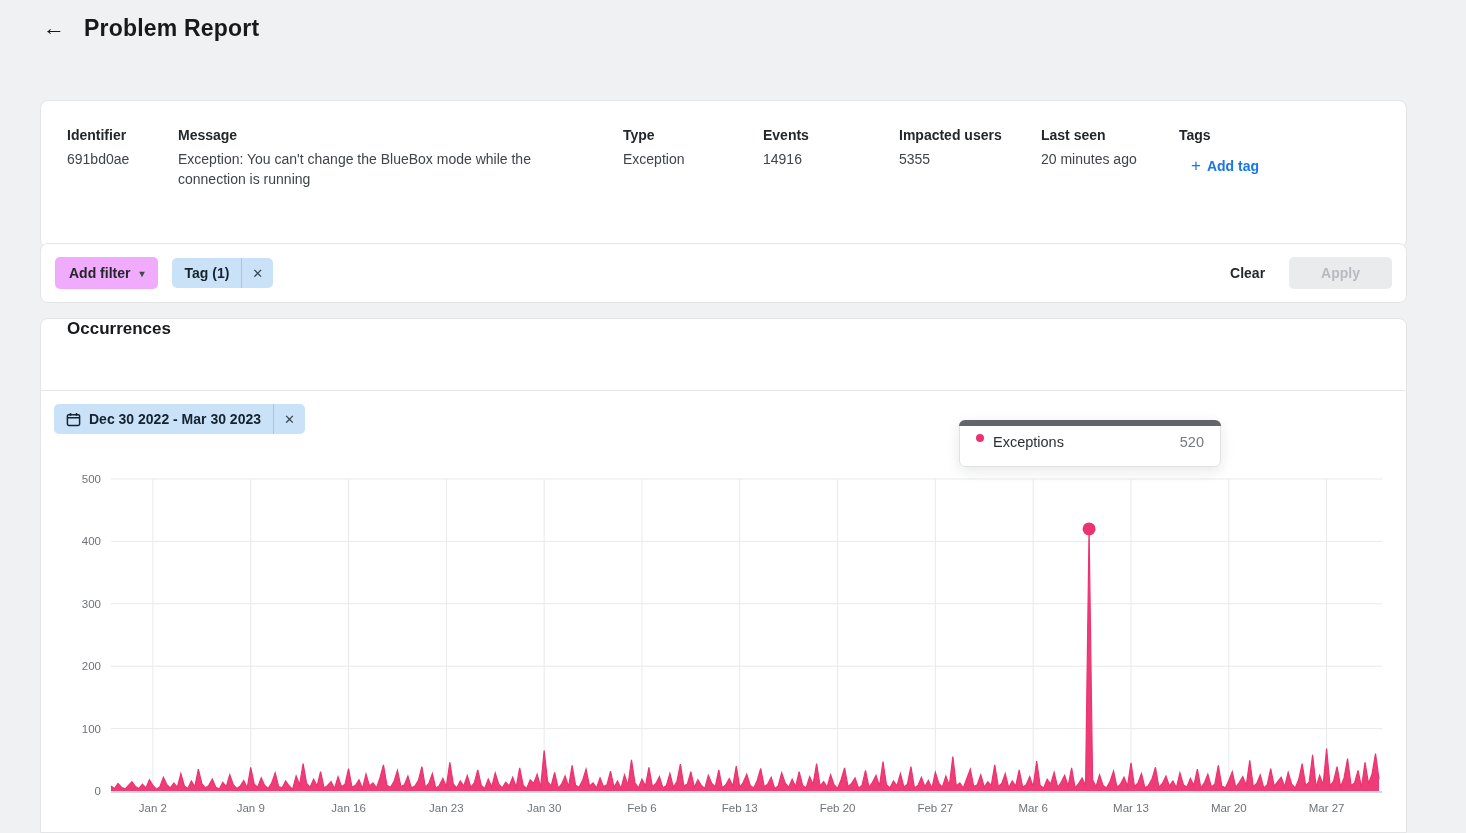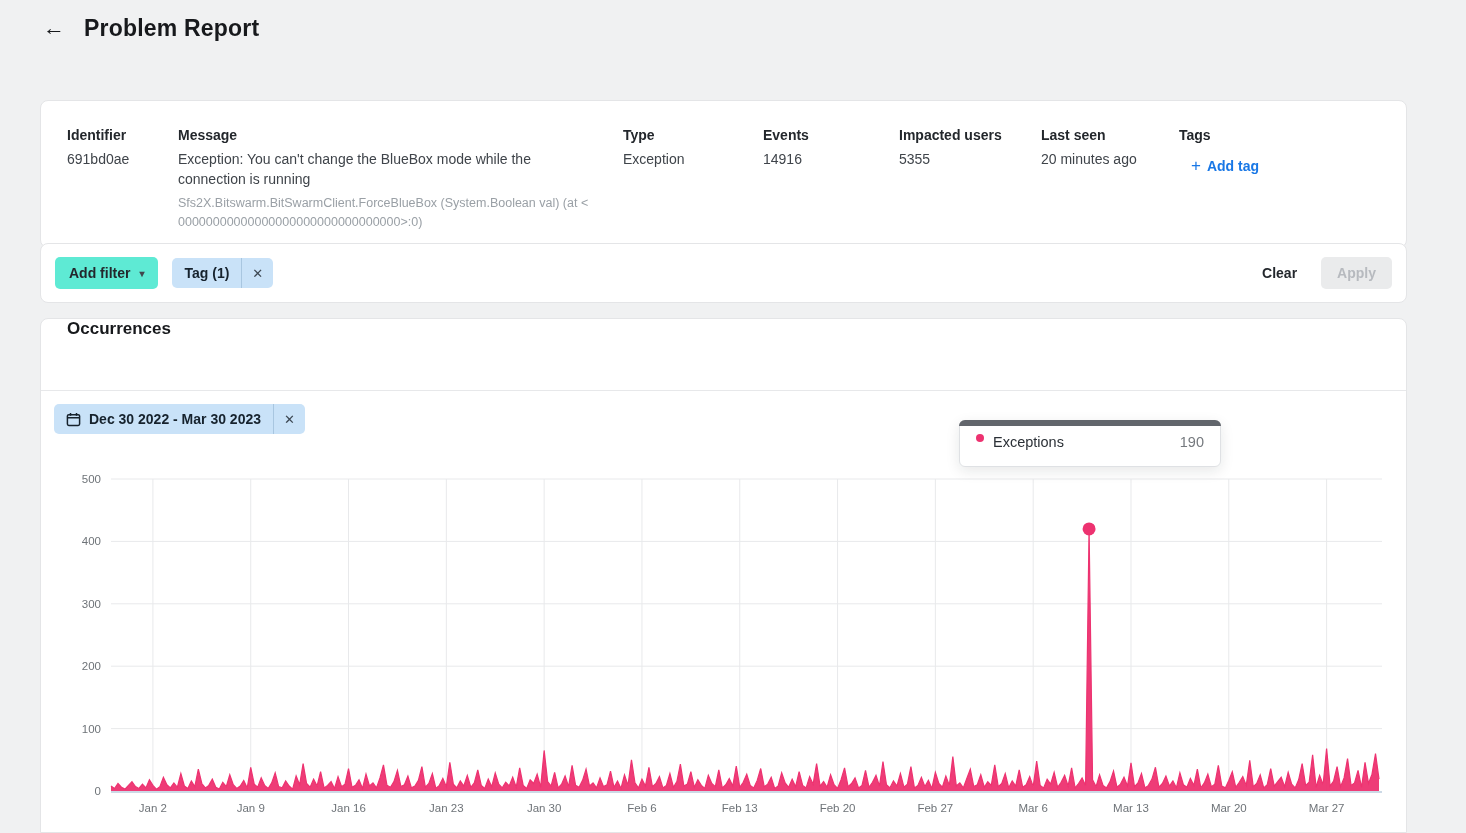--- a/index.html
+++ b/index.html
@@ -37,34 +37,34 @@
   .col-impacted { left:858px; }
   .col-lastseen { left:1000px; }
   .col-tags { left:1138px; }
   .msg-detail { font-size:12.5px; color:#9aa0a6; line-height:1.55; margin-top:4px; word-break:break-all; }
   .add-tag { display:inline-flex; align-items:center; gap:6px; margin-top:8px; margin-left:12px;
              color:#1877e6; font-size:14px; font-weight:700; cursor:pointer; }
   .add-tag .plus { font-size:17px; font-weight:400; line-height:1; }
 
   
   .filter-inner { position:absolute; inset:0; display:flex; align-items:center; padding:0 14px; }
-  .btn-addfilter { display:inline-flex; align-items:center; gap:9px; background:#5eead4; border:none;
+  .btn-addfilter { display:inline-flex; align-items:center; gap:9px; background:#f0abfc; border:none;
                    border-radius:5px; padding:8px 14px; font-size:14px; font-weight:700; color:#23272c;
                    font-family:inherit; cursor:pointer; }
   .caret { font-size:10px; color:#41464c; }
   .chip { display:inline-flex; align-items:stretch; background:#c9e2f8; border-radius:5px;
           font-size:14px; font-weight:700; color:#16222d; overflow:hidden; cursor:pointer; }
   .chip-main { display:flex; align-items:center; gap:8px; padding:7px 12px; }
   .chip-close { display:flex; align-items:center; padding:0 10px; border-left:1px solid #a8c6e0;
                 color:#3c4752; font-size:13px; font-weight:400; cursor:pointer; }
   .filter-chip { margin-left:14px; }
   .filter-right { margin-left:auto; display:flex; align-items:center; gap:14px; }
   .btn-clear { background:none; border:none; font-size:14px; font-weight:700; color:#23272c;
                font-family:inherit; cursor:pointer; padding:8px 10px; }
-  .btn-apply { background:#eaebec; border:none; border-radius:5px; padding:8px 16px; font-size:14px;
+  .btn-apply { background:#eaebec; border:none; border-radius:5px; padding:8px 32px; font-size:14px;
                font-weight:700; color:#b7babf; font-family:inherit; cursor:default; }
 
   
   .occ-header { height:72px; border-bottom:1px solid #e7e8ea; display:flex; align-items:flex-start; padding:0 26px; }
   .occ-title { font-size:17px; font-weight:700; color:#17191c; }
   .date-chip { position:absolute; left:13px; top:85px; }
   .cal-icon { width:15px; height:15px; display:inline-block; }
 
   .chart-wrap { position:absolute; left:0; top:137px; width:1367px; height:378px; }
   svg text { font-family:"Liberation Sans", sans-serif; }
@@ -92,21 +92,20 @@
   </div>
 
   <div class="card card-info">
     <div class="info-col col-identifier">
       <div class="info-label">Identifier</div>
       <div class="info-value">691bd0ae</div>
     </div>
     <div class="info-col col-message">
       <div class="info-label">Message</div>
       <div class="info-value">Exception: You can't change the BlueBox mode while the connection is running</div>
-      <div class="msg-detail">Sfs2X.Bitswarm.BitSwarmClient.ForceBlueBox (System.Boolean val) (at &lt;00000000000000000000000000000000&gt;:0)</div>
     </div>
     <div class="info-col col-type">
       <div class="info-label">Type</div>
       <div class="info-value">Exception</div>
     </div>
     <div class="info-col col-events">
       <div class="info-label">Events</div>
       <div class="info-value">14916</div>
     </div>
     <div class="info-col col-impacted">
@@ -211,18 +210,18 @@
           <line x1="70" y1="336" x2="1341" y2="336" stroke="#ccd9e6" stroke-width="2"></line>
           <circle cx="1048.0716253443527" cy="72.92000000000002" r="6.5" fill="#ED3270"></circle>
         </svg>
     </div>
 
     <div class="tooltip">
       <div class="tooltip-strip"></div>
       <div class="tooltip-row">
         <span class="tt-dot" style="background: rgb(237, 50, 112);"></span>
         <span class="tt-series">Exceptions</span>
-        <span class="tt-value">190</span>
+        <span class="tt-value">520</span>
       </div>
     </div>
   </div>
 
 </div>
 
 </body></html>

